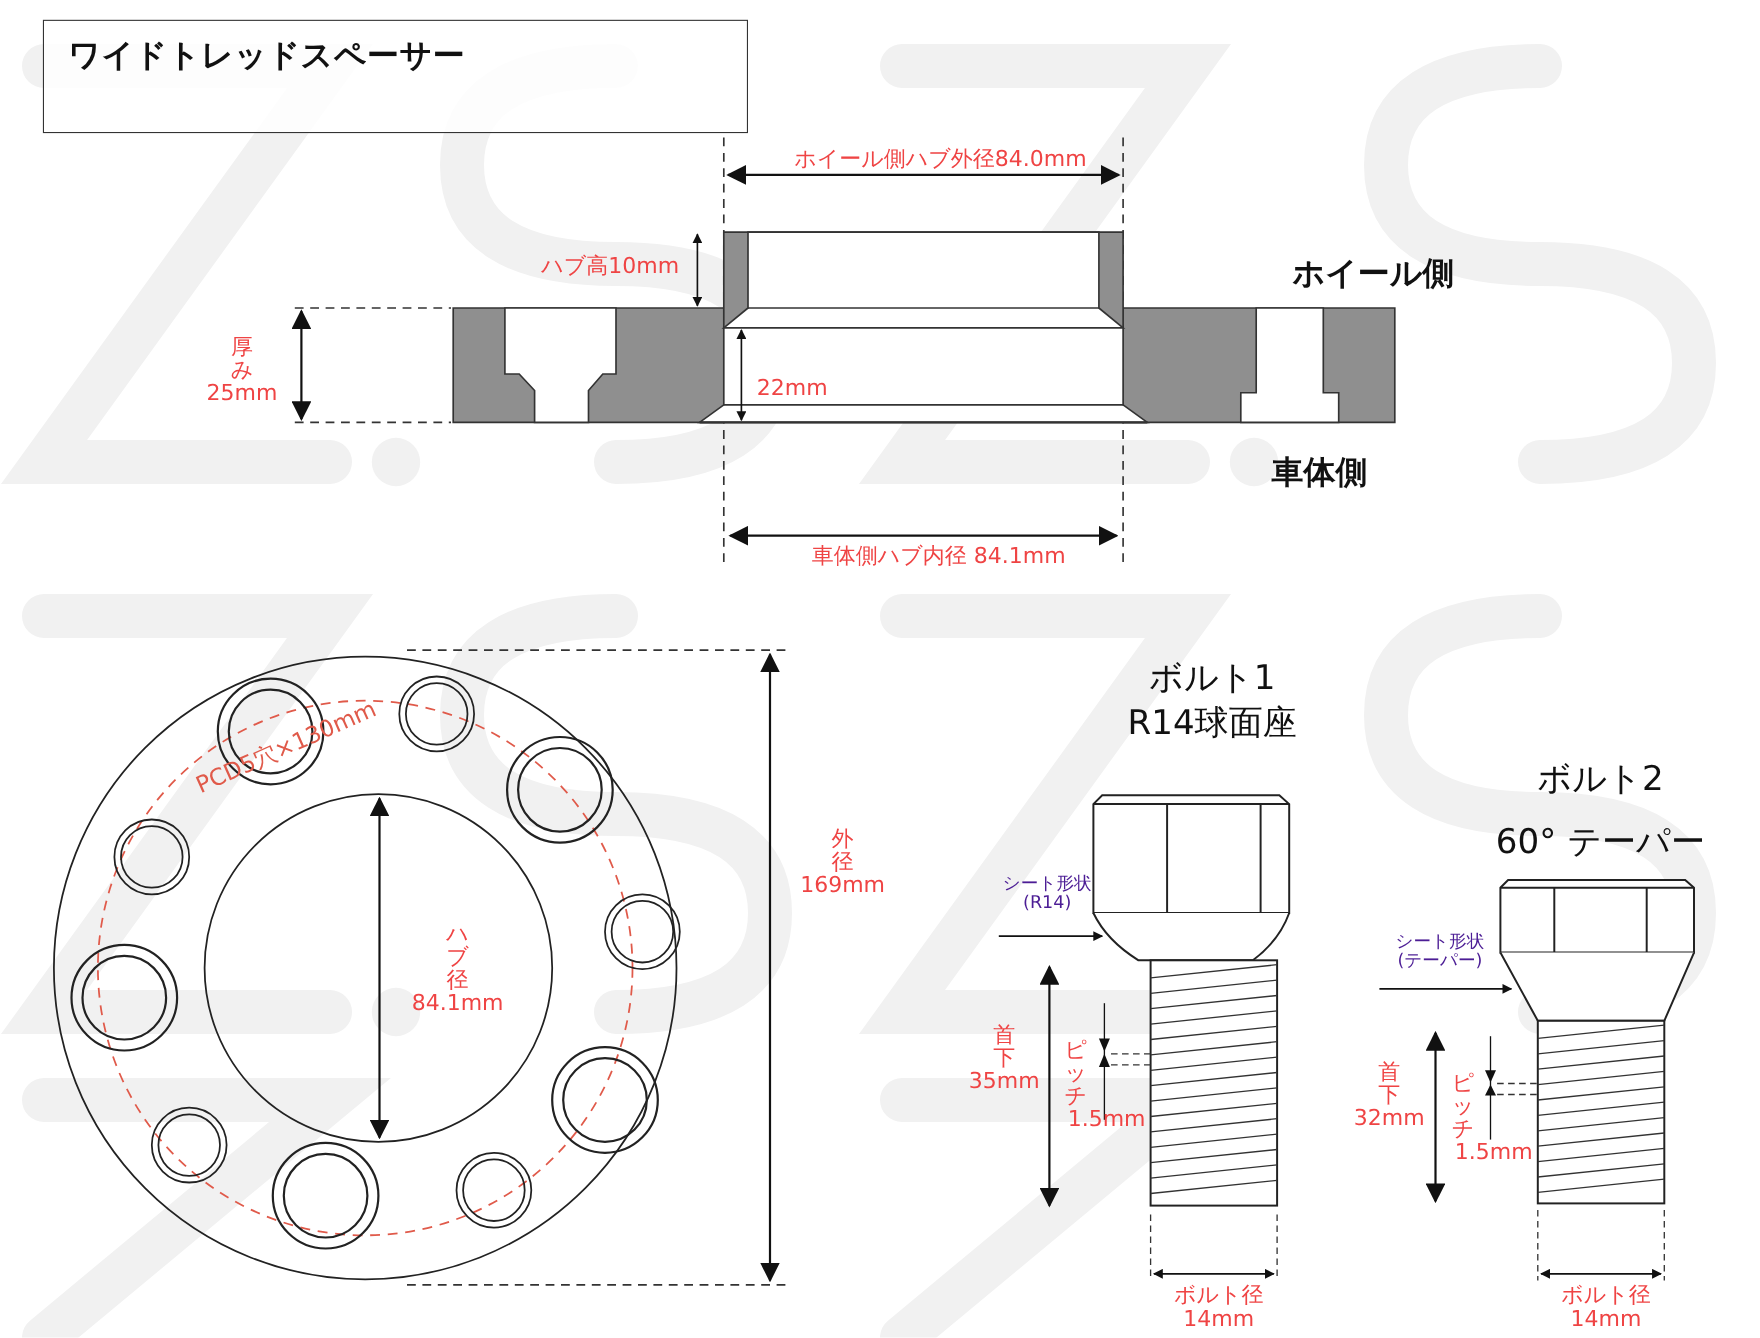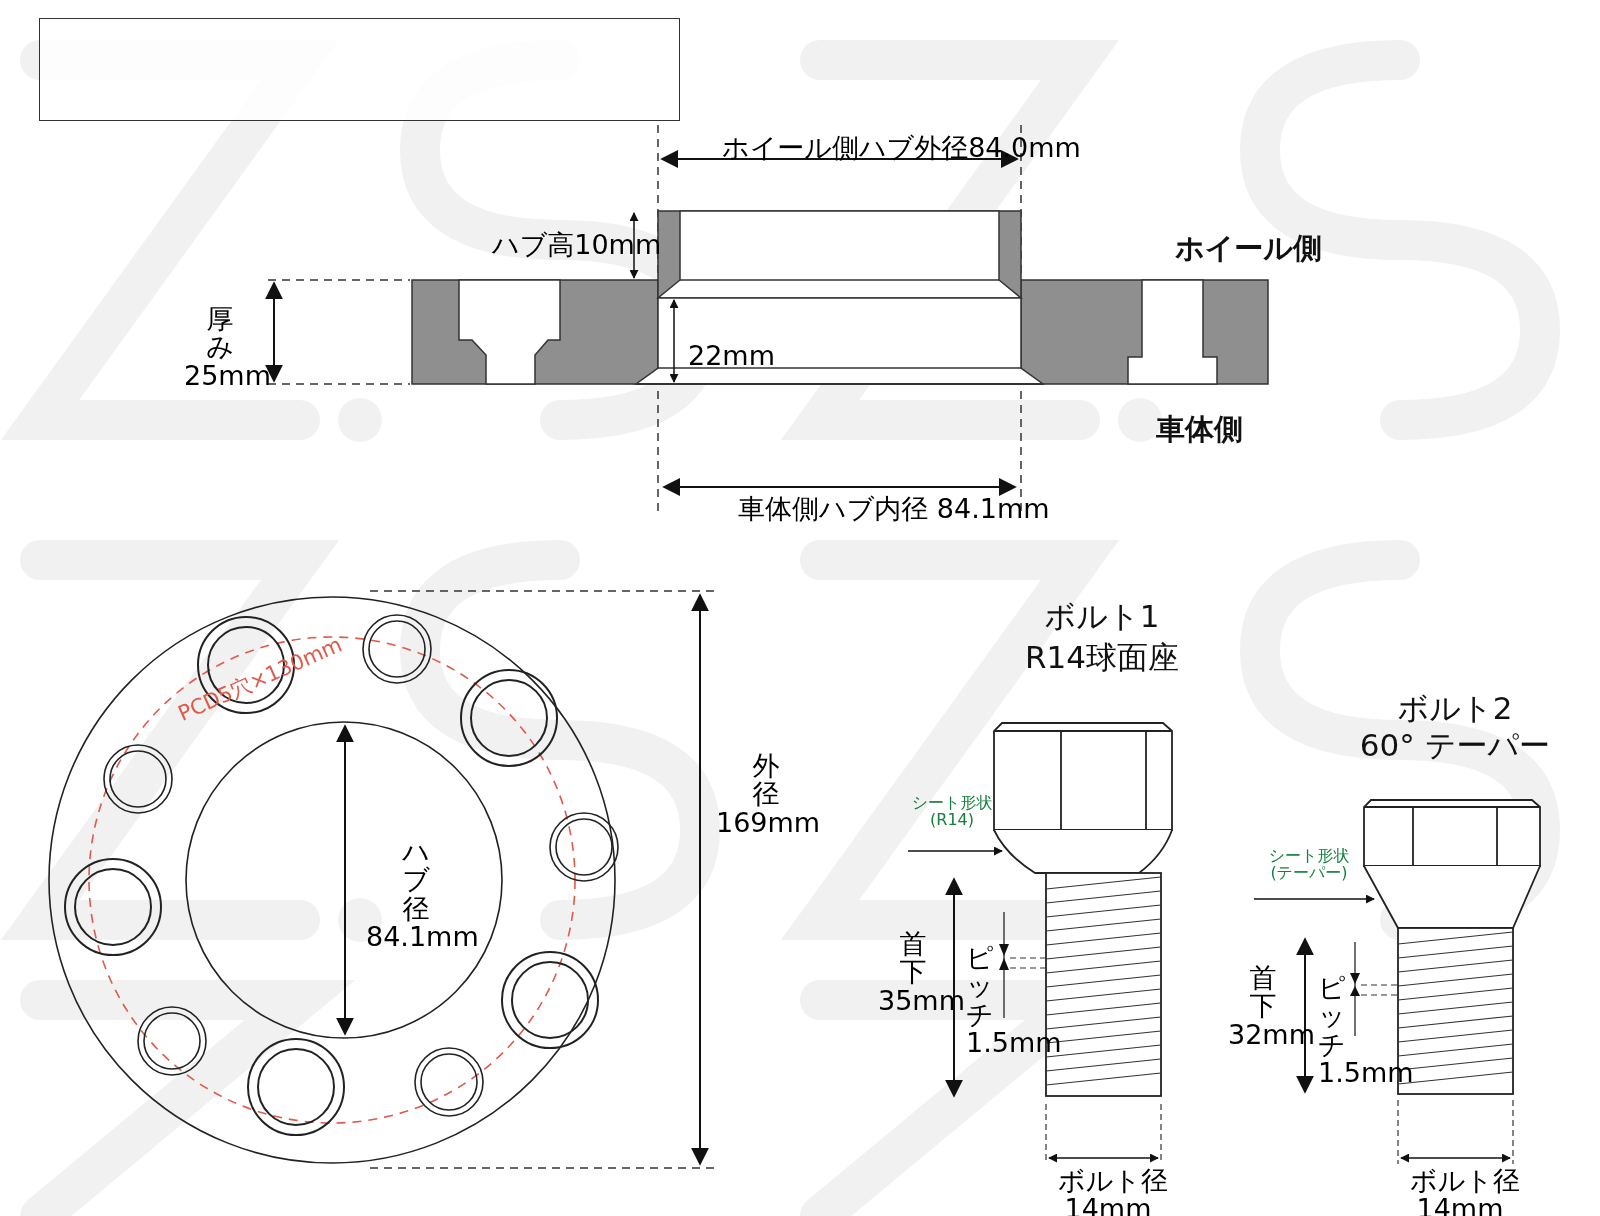--- a/index.html
+++ b/index.html
@@ -5,22 +5,22 @@
   html,body{margin:0;padding:0;background:#ffffff;}
   body{width:1600px;height:1216px;position:relative;overflow:hidden;font-family:"DejaVu Sans","Liberation Sans",sans-serif;color:#111;}
   .wm{position:absolute;left:0;top:0;width:1600px;height:1216px;z-index:0;}
   svg.drawing{position:absolute;left:0;top:0;z-index:1;}
   .title-box{position:absolute;left:39px;top:18px;width:641px;height:103px;border:1.5px solid #333;background:rgba(255,255,255,0.85);z-index:2;box-sizing:border-box;}
   .title-line1{position:absolute;left:22px;top:12px;font-size:29px;font-weight:bold;letter-spacing:0.5px;}
   .title-line2{position:absolute;left:56px;top:52px;font-size:33px;font-weight:bold;letter-spacing:0.5px;}
   .lbl{position:absolute;z-index:3;white-space:nowrap;line-height:1.05;}
   .vert{writing-mode:horizontal-tb;text-align:center;}
   .side-lbl{font-size:29px;font-weight:bold;}
-  .dim{font-size:27px;color:#000000;}
-  .dim-small{font-size:16px;color:#15803d;}
+  .dim{font-size:20px;color:#ef4444;}
+  .dim-small{font-size:16px;color:#4c1d95;}
   .bolt-title{font-size:31px;text-align:center;}
   .pcd{font-size:21px;color:#e05a4a;transform:rotate(-24deg);transform-origin:left bottom;}
 </style>
 </head>
 <body>
 
 <svg class="wm" width="1600" height="1216" viewBox="0 0 1600 1216">
   <g fill="none" stroke="#f1f1f1" stroke-width="40" stroke-linecap="round">
     <path d="M40 60 L300 60 L40 420 L300 420"></path>
     <path d="M560 60 q-140 0 -140 90 q0 90 140 90 q140 0 140 90 q0 90 -140 90"></path>
@@ -35,20 +35,21 @@
   </g>
   <g fill="#f1f1f1">
     <circle cx="360" cy="420" r="22"></circle>
       <circle cx="1140" cy="420" r="22"></circle>
     <circle cx="360" cy="920" r="22"></circle>
       <circle cx="1140" cy="920" r="22"></circle>
   </g>
 </svg>
 
 <div class="title-box">
+  <div class="title-line1">ワイドトレッドスペーサー</div>
 </div>
 
 <svg class="drawing" width="1600" height="1216" viewBox="0 0 1600 1216">
   <defs>
     <marker id="ah" viewBox="0 0 10 10" refX="9" refY="5" markerWidth="9" markerHeight="9" orient="auto-start-reverse">
       <path d="M0 0 L10 5 L0 10 z" fill="#111"></path>
     </marker>
     <marker id="ahs" viewBox="0 0 10 10" refX="9" refY="5" markerWidth="6" markerHeight="6" orient="auto-start-reverse">
       <path d="M0 0 L10 5 L0 10 z" fill="#111"></path>
     </marker>
@@ -237,21 +238,21 @@
   <div style="width:24px;">チ</div>
   <div>1.5mm</div>
 </div>
 <div class="lbl dim vert" style="left:1058px;top:1167px;width:100px;">
   <div>ボルト径</div>
   <div>14mm</div>
 </div>
 
 <div class="lbl bolt-title" style="left:1345px;top:692px;width:220px;">
   <div>ボルト2</div>
-  <div style="margin-top:4px;">60° テーパー</div>
+  <div style="margin-top:24px;">60° テーパー</div>
 </div>
 <div class="lbl dim-small vert" style="left:1254px;top:848px;width:110px;">
   <div>シート形状</div>
   <div>(テーパー)</div>
 </div>
 <div class="lbl dim vert" style="left:1228px;top:964px;width:70px;">
   <div>首</div>
   <div>下</div>
   <div>32mm</div>
 </div>

